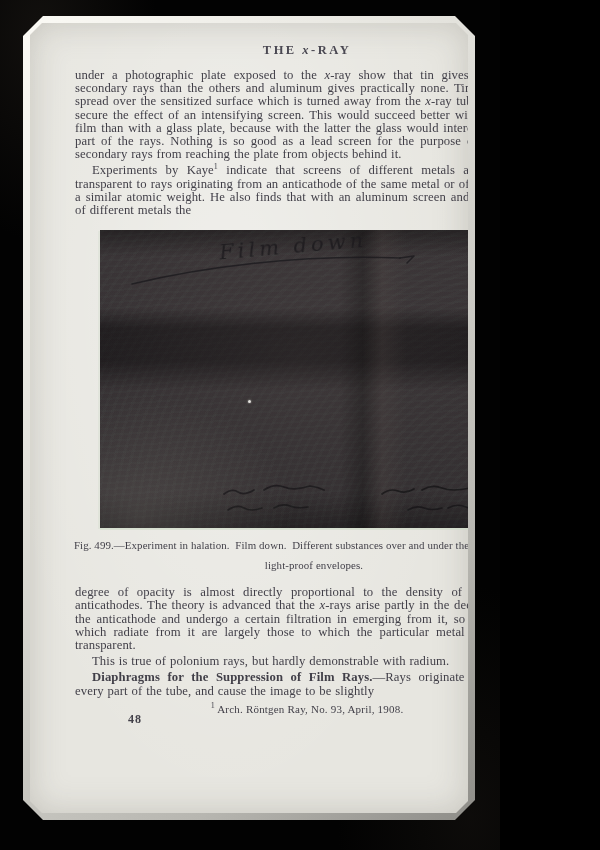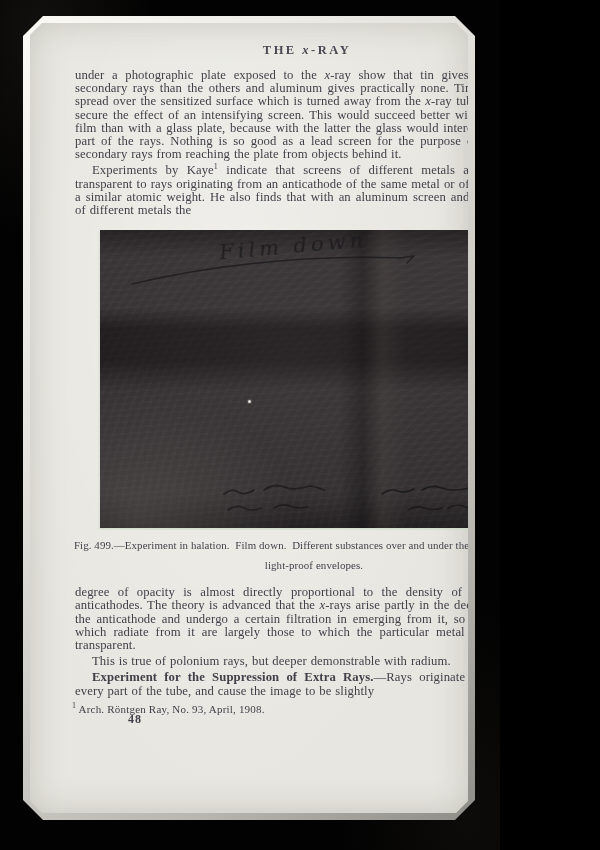--- a/index.html
+++ b/index.html
@@ -43,21 +43,21 @@
     box-shadow:0 2px 0 rgba(205,219,198,.55), -2px 1px 0 rgba(205,219,198,.3), 2px 0 0 rgba(190,200,185,.25);}
   .handwriting{position:absolute;top:4px;left:50%;transform:translateX(-54%) rotate(-5deg);
     font-style:italic;font-size:21px;letter-spacing:4px;color:rgba(28,26,30,.88);
     font-family:"DejaVu Serif", serif;filter:blur(.35px);white-space:nowrap;}
   .spec{position:absolute;width:3px;height:3px;border-radius:50%;
     background:rgba(244,243,238,.92);left:148px;top:170px;box-shadow:0 0 2px rgba(244,243,238,.7);}
   .scribble{position:absolute;filter:blur(.5px);}
   .caption{width:500px;margin:7px auto 0 -8px;text-align:center;font-size:10.9px;
     line-height:20px;letter-spacing:.1px;}
   .foot{position:relative;width:470px;margin-top:5px;}
-  .footnote{font-size:11px;letter-spacing:.2px;}
+  .footnote{text-align:center;font-size:11px;letter-spacing:.2px;}
   .folio{position:absolute;left:56px;top:9px;font-size:12px;font-weight:700;letter-spacing:1px;}
 </style>
 </head>
 <body>
 
 <div class="photo">
   <div class="page-edge"></div>
 
   <div class="page">
     <div class="inner">
@@ -86,22 +86,22 @@
         <svg class="scribble" style="left:278px;bottom:8px;" width="120" height="40" viewBox="0 0 120 40">
           <path d="M4,14 q8,-6 16,-3 t16,-2 M44,10 q10,-6 20,-2 t28,0 q10,1 20,5" fill="none" stroke="rgba(12,11,14,.6)" stroke-width="1.7" stroke-linecap="round"></path>
           <path d="M30,30 q8,-5 16,-2 t18,0 M70,28 q9,-5 18,-1 t24,3" fill="none" stroke="rgba(12,11,14,.55)" stroke-width="1.6" stroke-linecap="round"></path>
         </svg>
       </div>
 
       <div class="caption">Fig. 499.—Experiment in halation.&nbsp; Film down.&nbsp; Different substances over and under the plate outside of its light-proof envelopes.</div>
 
       <div class="body-text" style="margin-top:11px;">
         <p>degree of opacity is almost directly proportional to the density of the different anticathodes.  The theory is advanced that the <i>x</i>-rays arise partly in the deeper layers of the anticathode and undergo a certain filtration in emerging from it, so that the rays which radiate from it are largely those to which the particular metal is especially transparent.</p>
-        <p class="indent">This is true of polonium rays, but deeper demonstrable with radium.</p>
-        <p class="indent"><b>Experiment for the Suppression of Extra Rays.</b>—Rays originate from almost every part of the tube, and cause the image to be slightly</p>
+        <p class="indent">This is true of polonium rays, but hardly demonstrable with radium.</p>
+        <p class="indent"><b>Diaphragms for the Suppression of Film Rays.</b>—Rays originate from almost every part of the tube, and cause the image to be slightly</p>
       </div>
 
       <div class="foot">
         <div class="footnote"><sup>1</sup> Arch. Röntgen Ray, No. 93, April, 1908.</div>
         <span class="folio">48</span>
       </div>
 
     </div>
   </div>
 </div>

